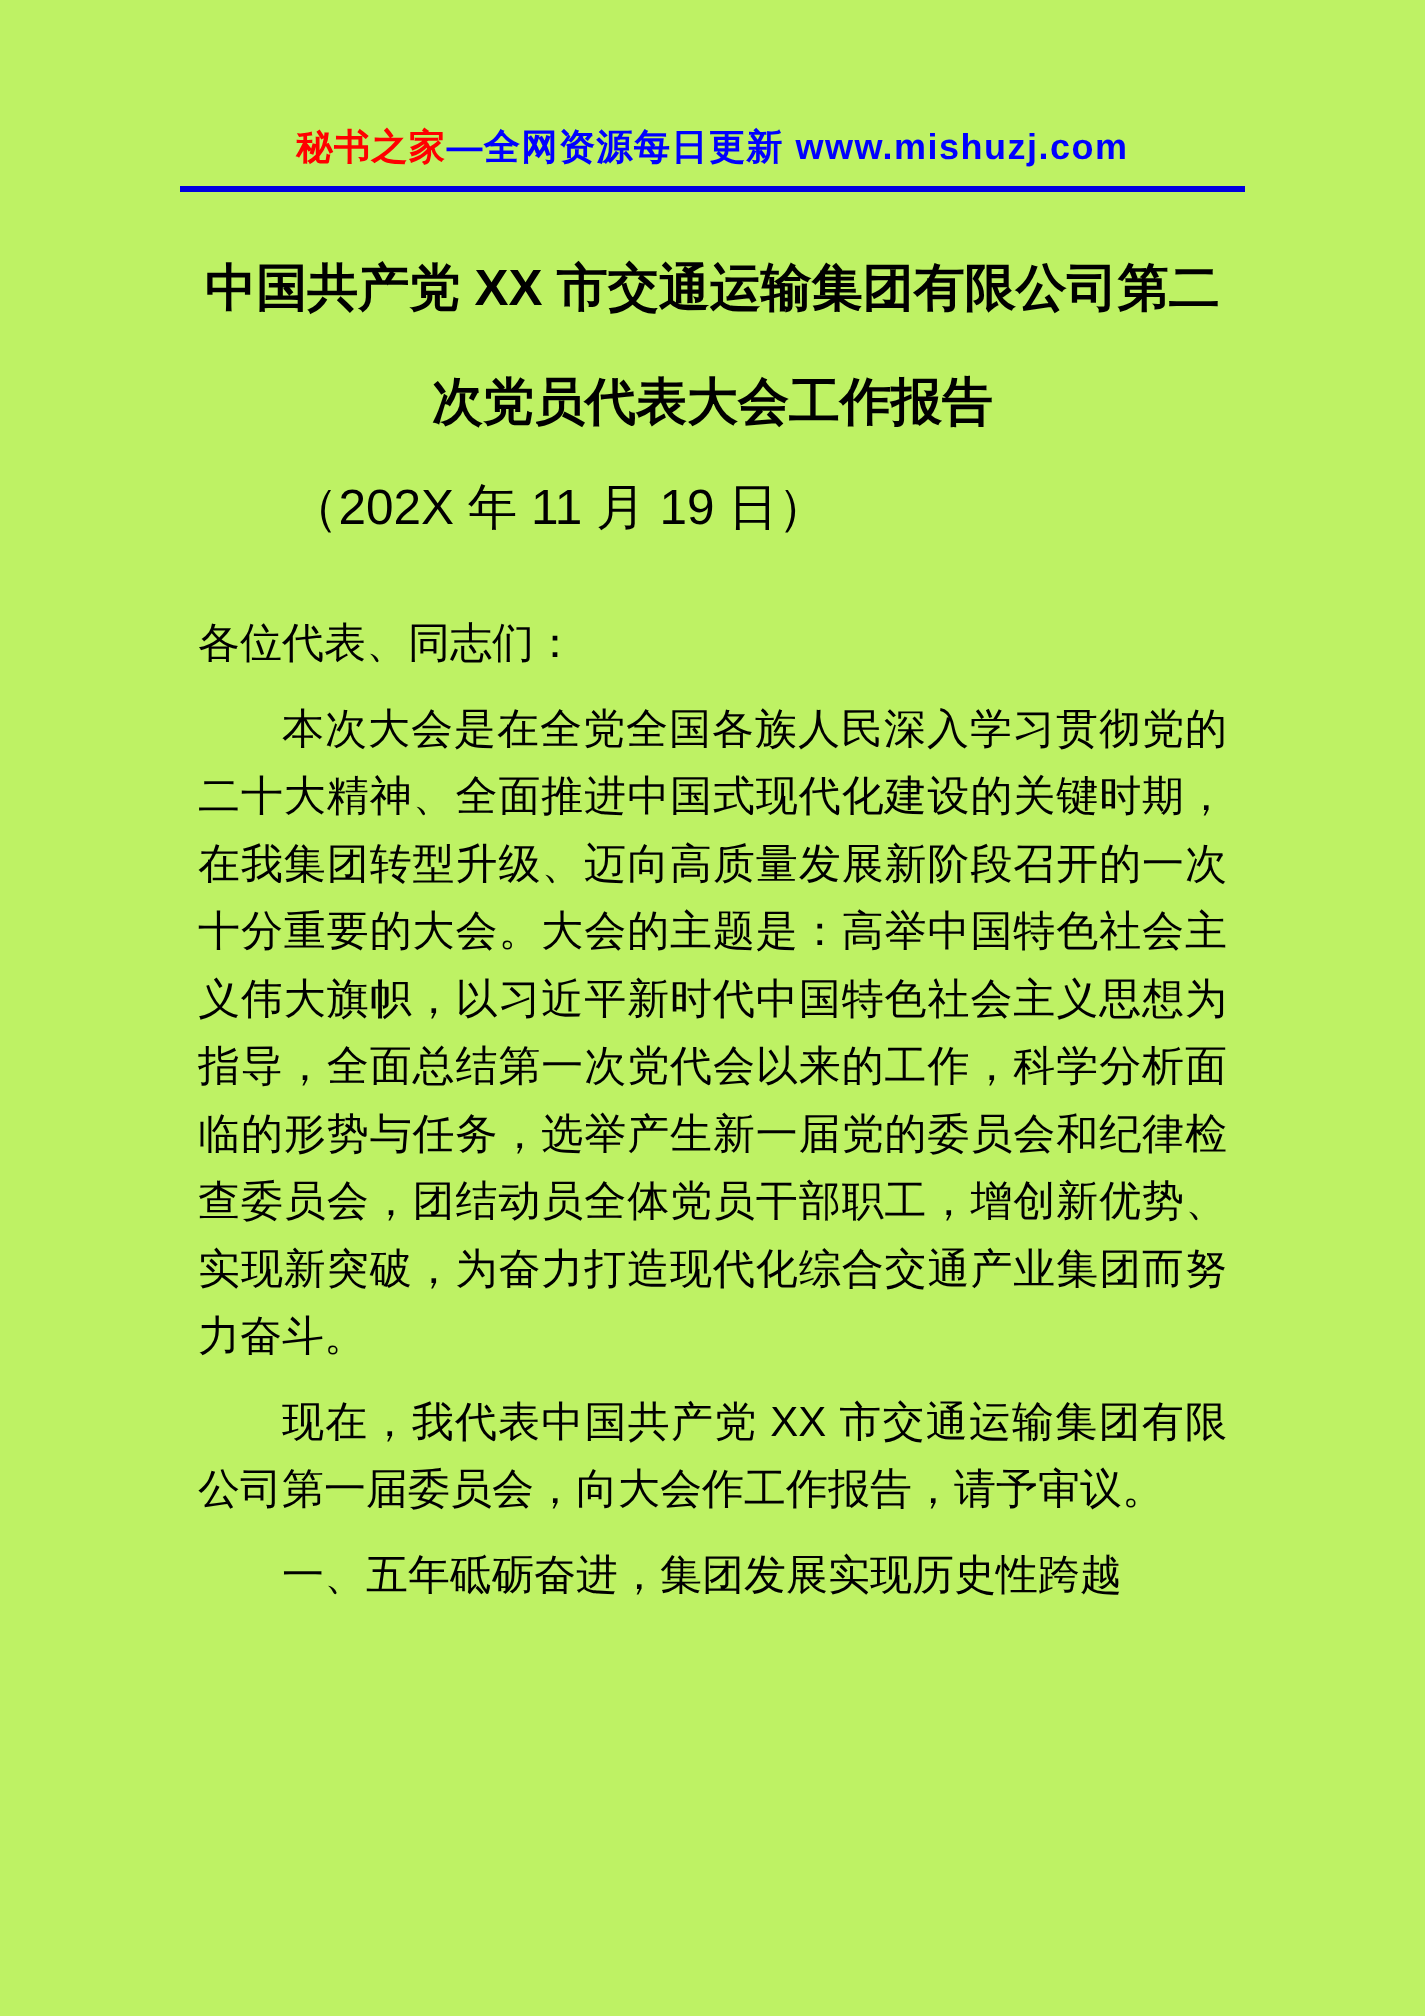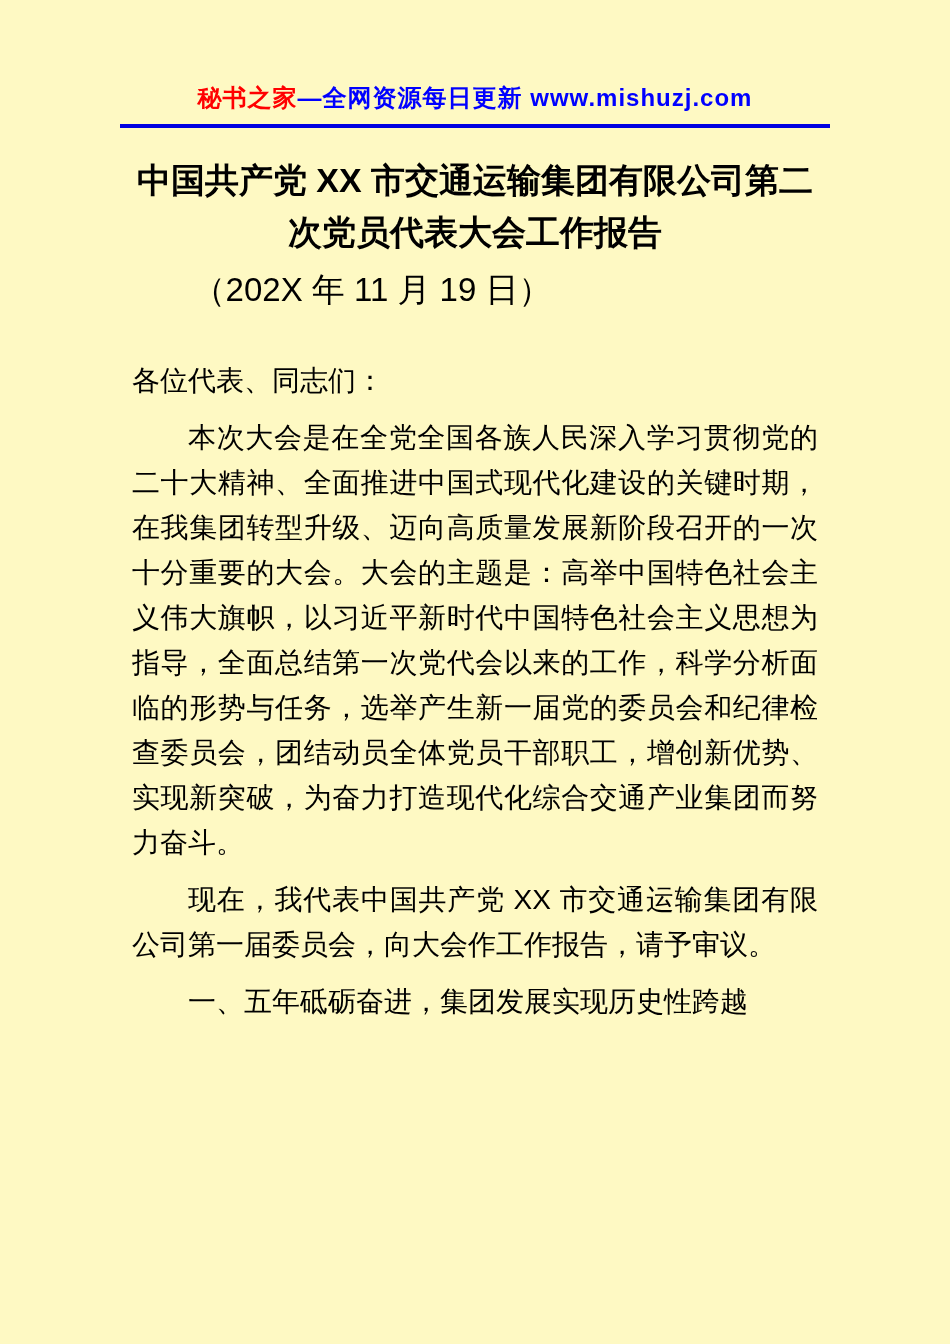--- a/index.html
+++ b/index.html
@@ -6,42 +6,42 @@
     margin: 0;
     padding: 0;
     background: #ffffff;
   }
   .page {
     position: relative;
     width: 950px;
     height: 1344px;
     box-sizing: border-box;
     padding: 82px 120px 0 120px;
-    background: #fef9c3;
+    background: #bef264;
     overflow: hidden;
     font-family: "Liberation Sans", sans-serif;
     color: #000000;
   }
   .site-header {
     text-align: center;
     font-size: 24px;
     font-weight: bold;
     letter-spacing: 1px;
     padding-bottom: 10px;
     border-bottom: 4px solid #0000e0;
     white-space: nowrap;
   }
   .site-header .brand { color: #ff0000; }
   .site-header .tagline { color: #0000ff; }
   .site-header .url { color: #0000ff; }
   .doc-title {
     margin: 26px 0 0 0;
     font-size: 34px;
     font-weight: bold;
-    line-height: 52px;
+    line-height: 76px;
     text-align: center;
   }
   .doc-date {
     margin: 12px 0 0 0;
     font-size: 33px;
     line-height: 40px;
     text-indent: 2.2em;
   }
   .doc-body {
     margin-top: 48px;

